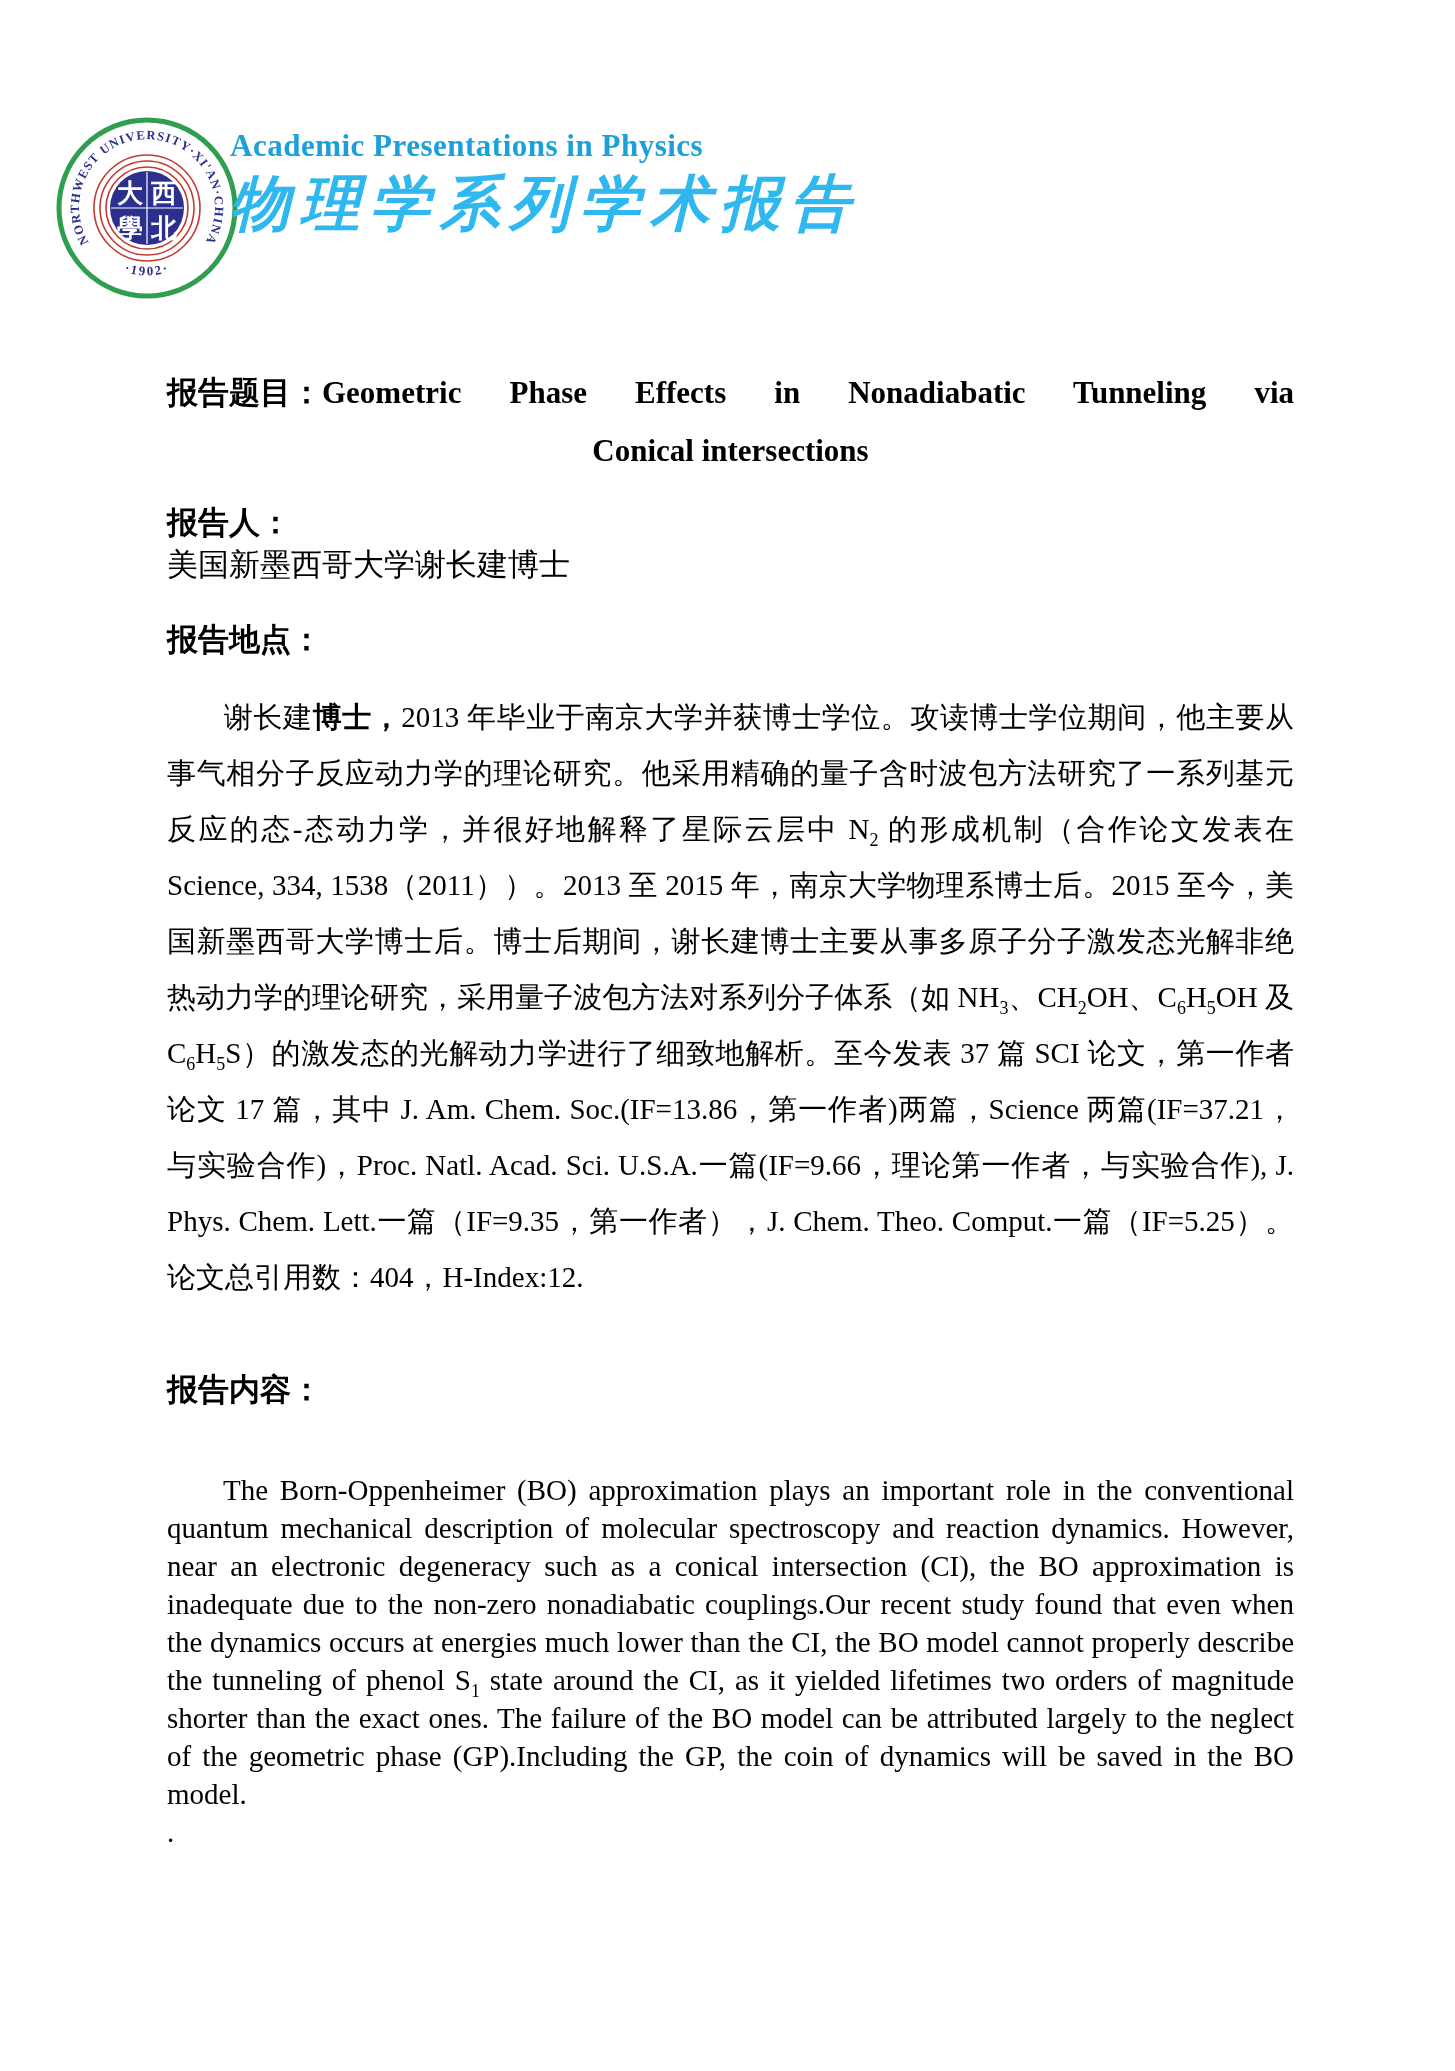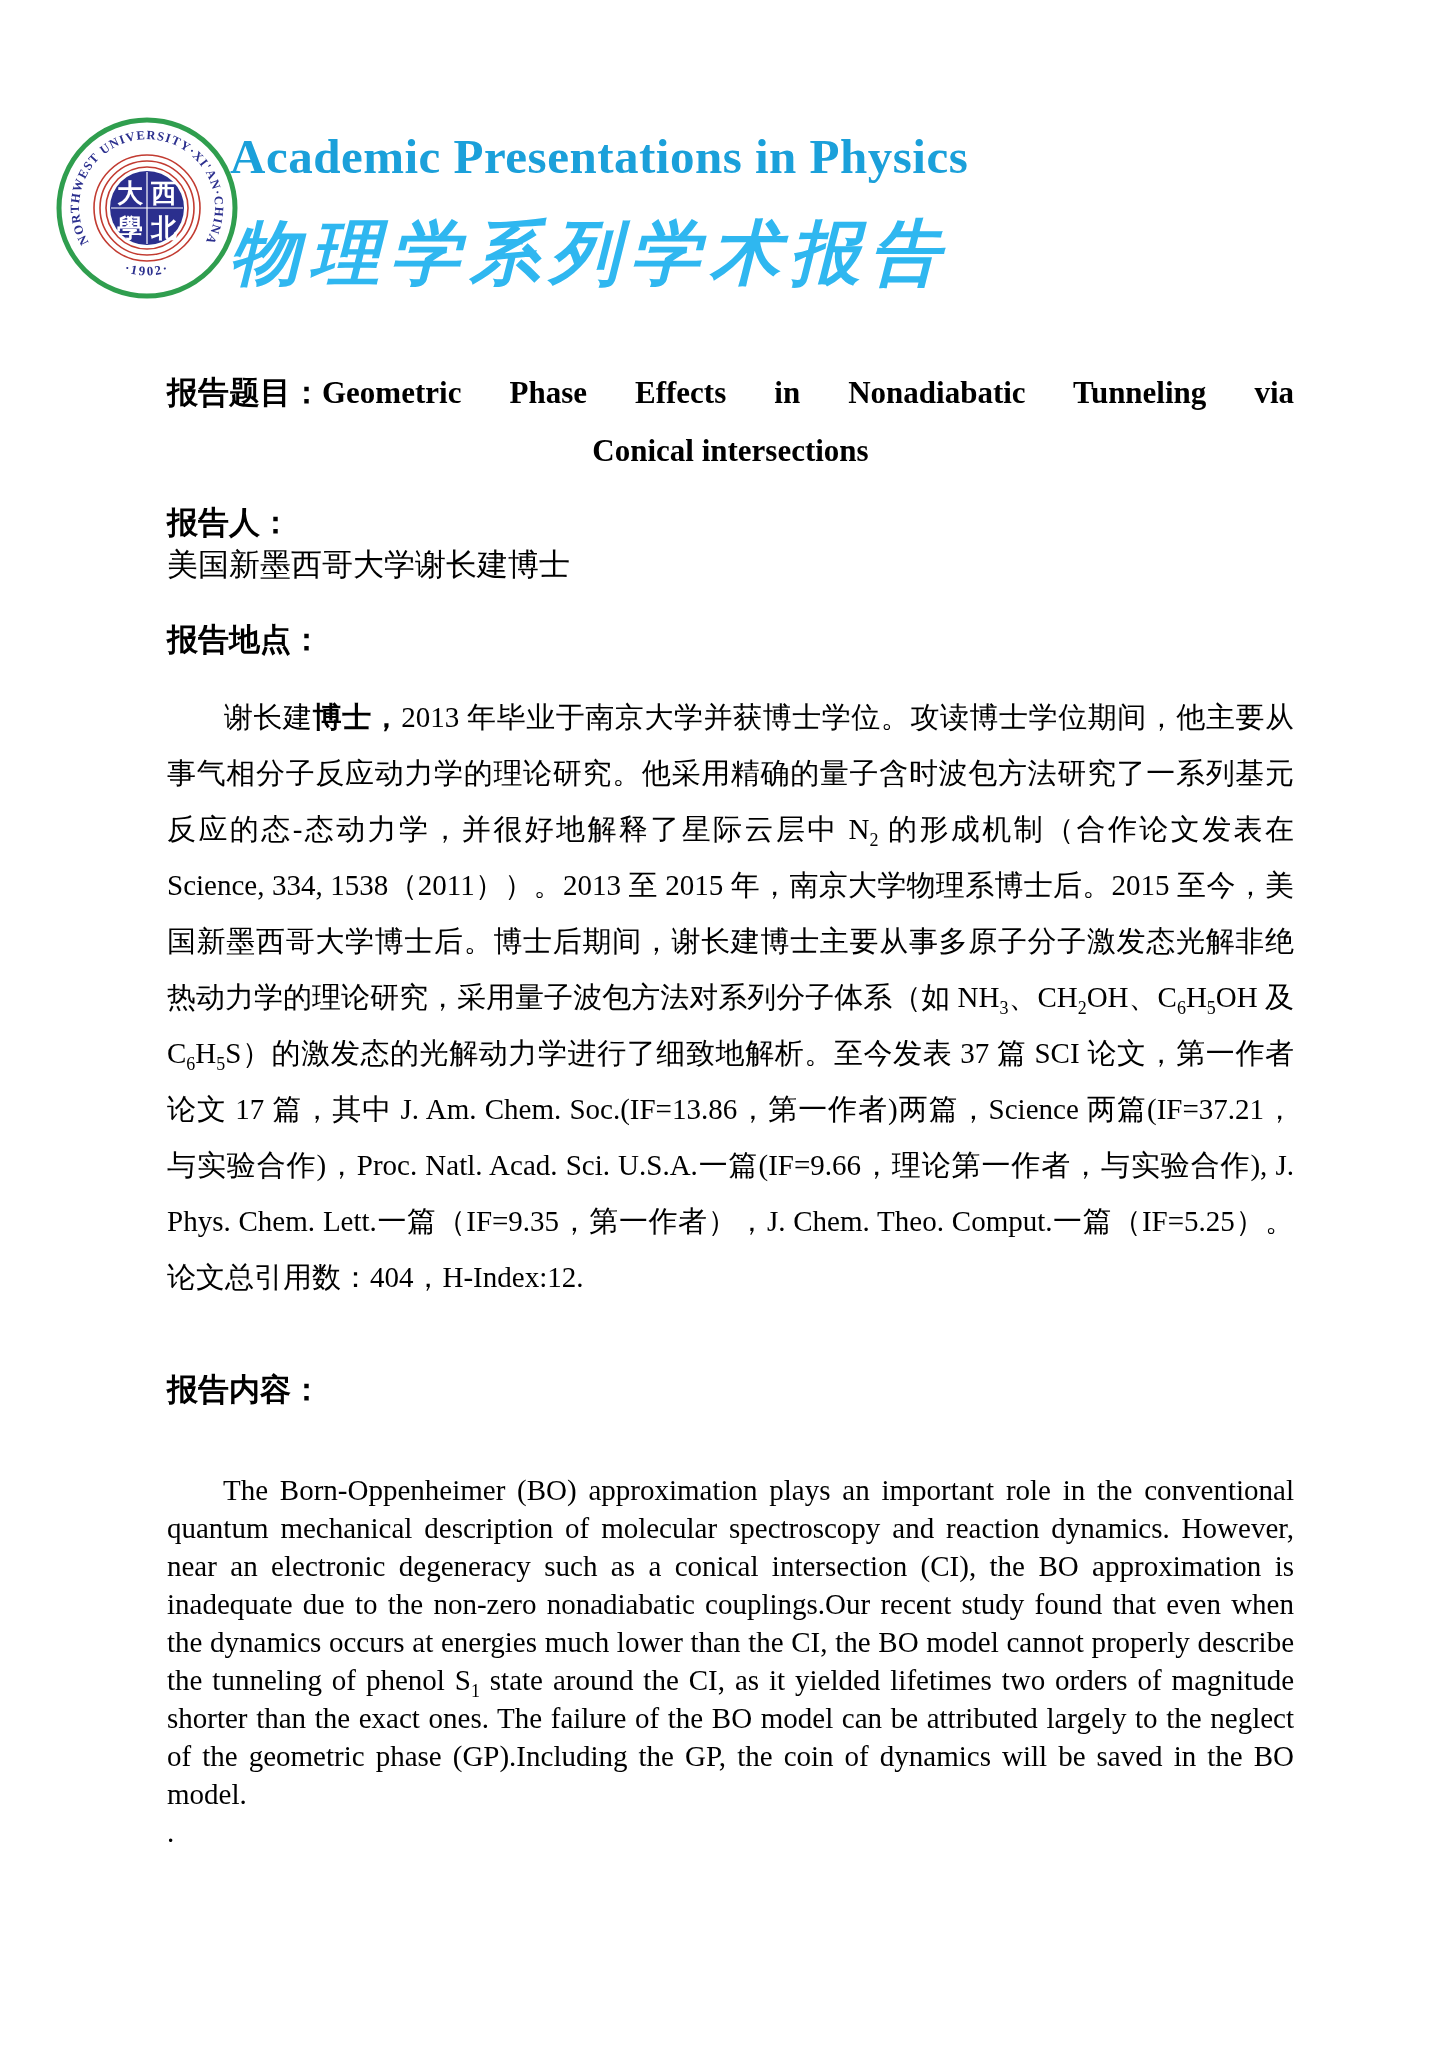--- a/index.html
+++ b/index.html
@@ -24,30 +24,29 @@
   }
   .header-text {
     position: absolute;
     left: 230px;
     top: 128px;
     width: 1100px;
   }
   .title-en {
     font-family: "Liberation Serif", serif;
     font-weight: bold;
-    font-size: 49px;
+    font-size: 31px;
     color: #1ba0da;
     letter-spacing: 0.5px;
   }
   .title-zh {
-    margin-top: 22px;
     font-family: "Liberation Serif", serif;
     font-weight: bold;
     font-style: italic;
-    font-size: 70px;
+    font-size: 60px;
     color: #2fb7f0;
     letter-spacing: 10px;
   }
   
   .main {
     position: absolute;
     left: 167px;
     top: 372px;
     width: 1127px;
   }

